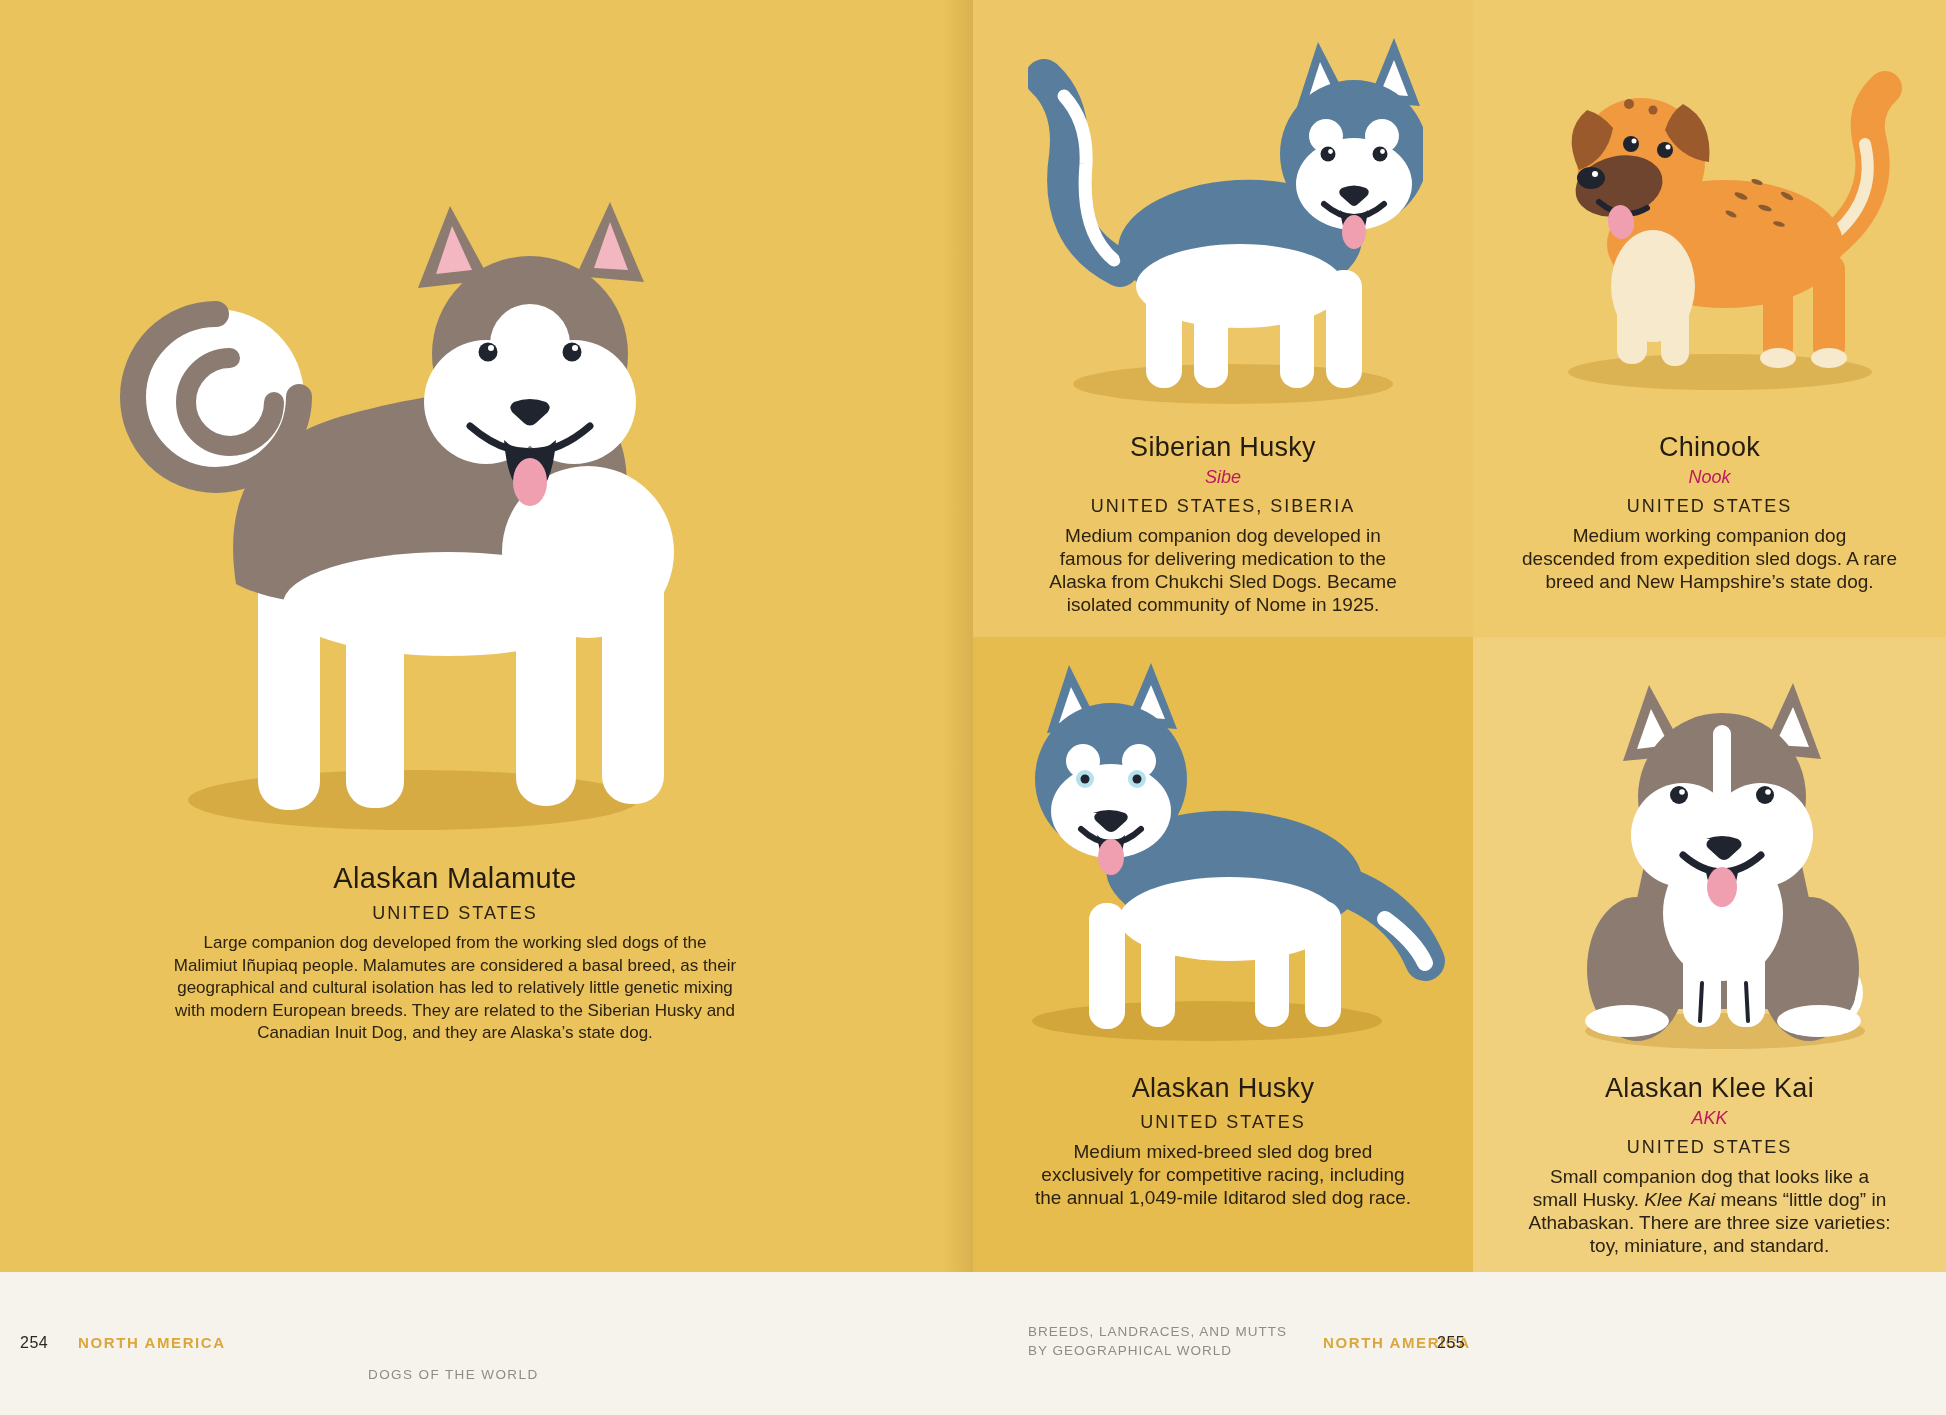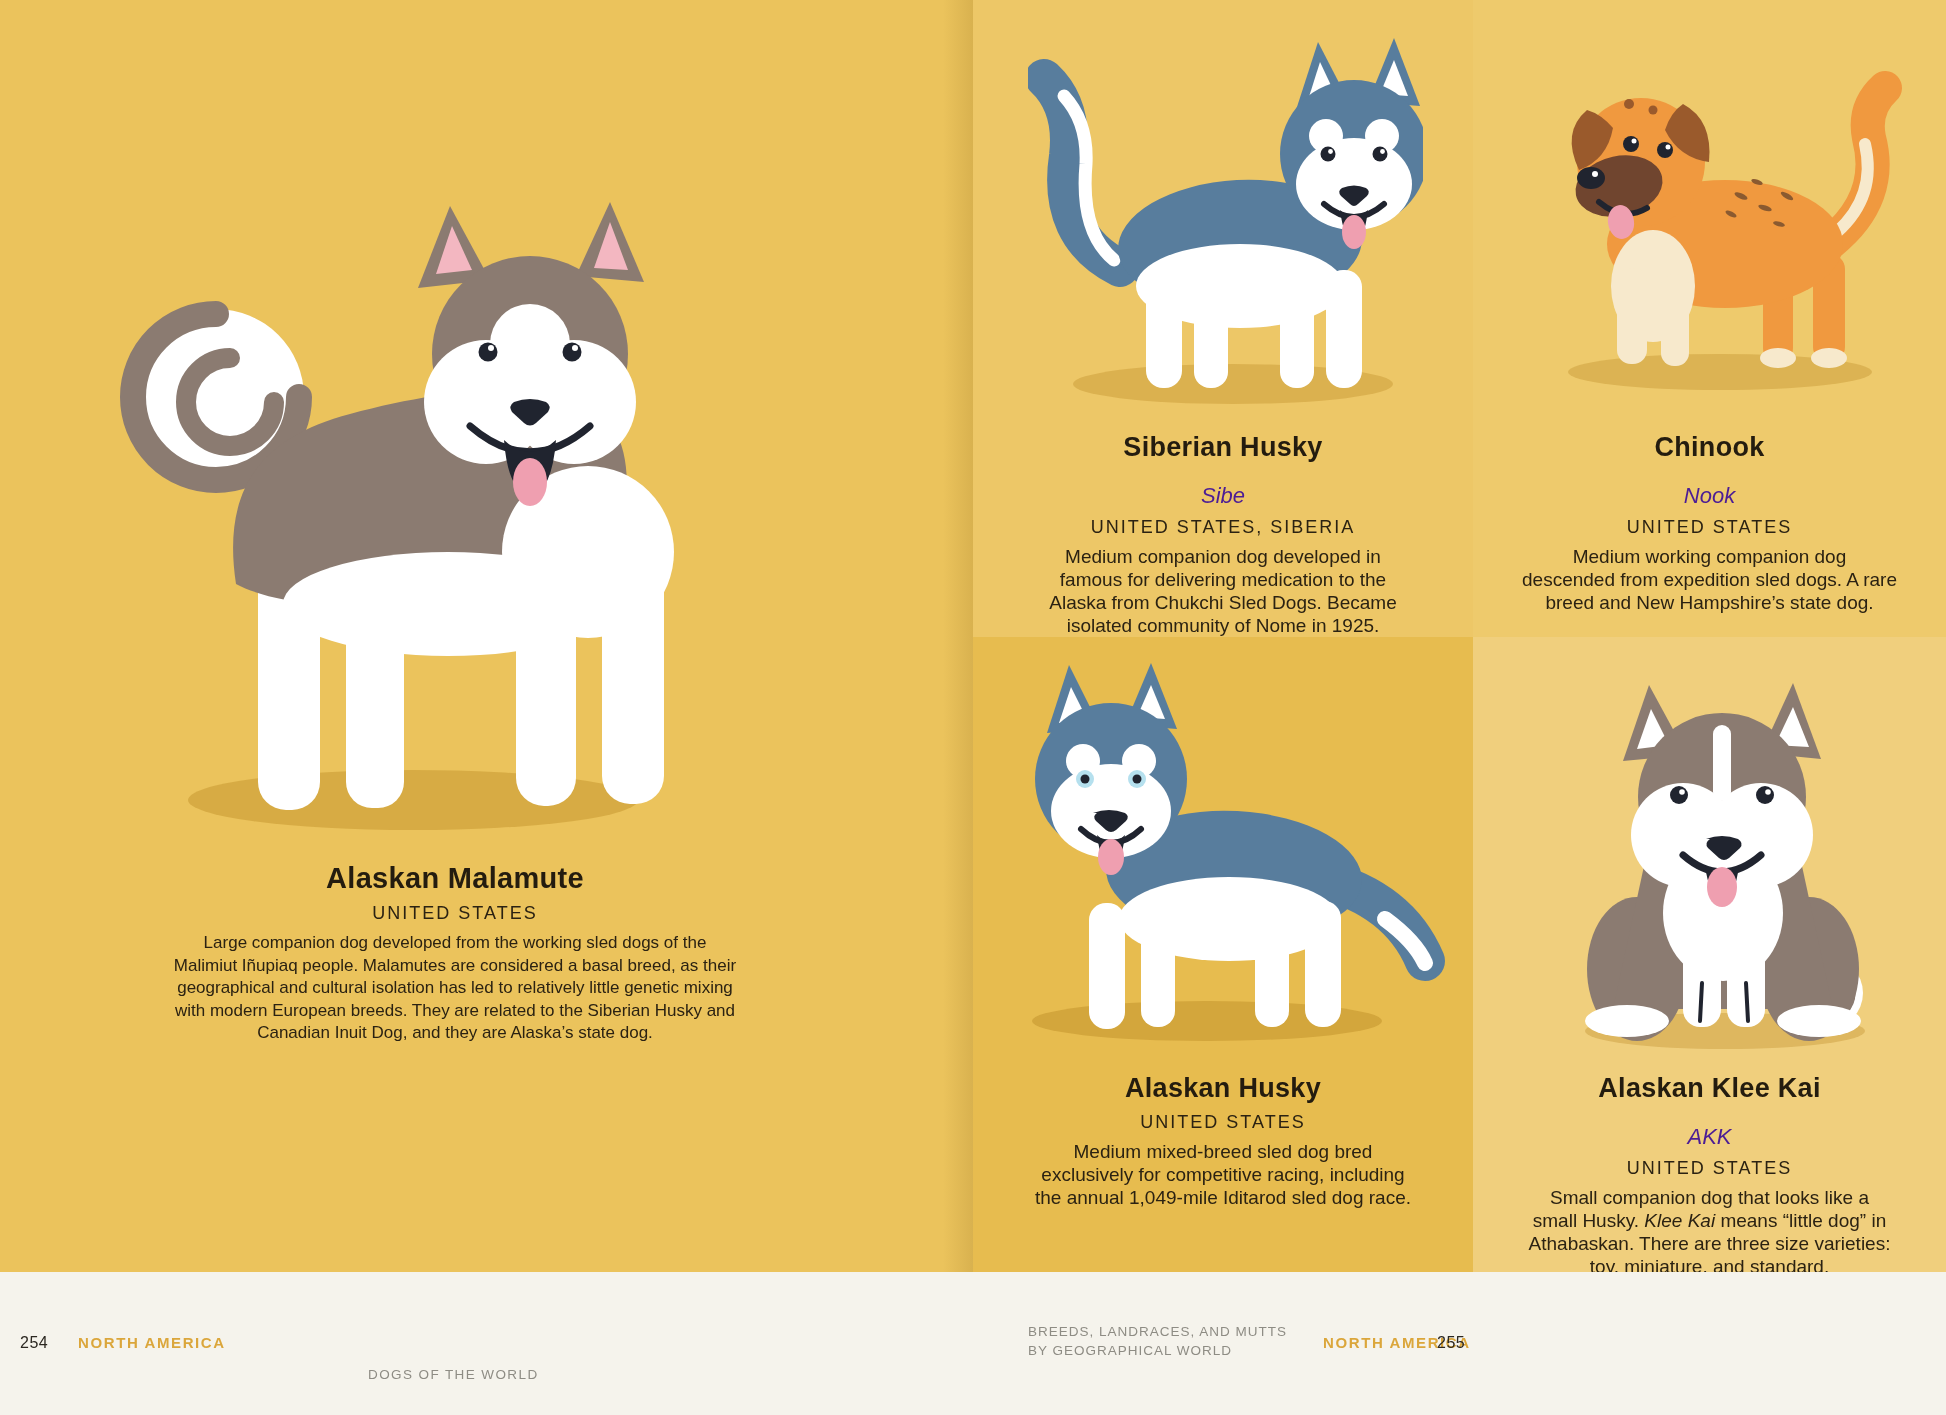--- a/index.html
+++ b/index.html
@@ -17,23 +17,23 @@
   .q-shusky{left:0;top:0;width:500px;height:637px;background:#edc767;}
   .q-chinook{left:500px;top:0;width:473px;height:637px;background:#eeca6c;}
   .q-ahusky{left:0;top:637px;width:500px;height:635px;background:#e7bc4f;}
   .q-kleekai{left:500px;top:637px;width:473px;height:635px;background:#f0cf7d;}
   .dog{position:absolute;}
 
   .bt{position:absolute;text-align:center;width:100%;left:0;}
   .quad .bt{top:432px;}
   .q-ahusky .bt,.q-kleekai .bt{top:436px;}
   .bt-left{top:862px;left:140px;width:630px;}
-  .title{margin:0;font-size:27px;font-weight:700;letter-spacing:.3px;color:#241c0f;}
+  .title{margin:0;font-size:27px;font-weight:400;letter-spacing:.3px;color:#241c0f;}
   .bt-left .title{font-size:29px;}
-  .nick{margin-top:20px;font-size:22px;font-style:italic;color:#4c1d95;}
+  .nick{margin-top:4px;font-size:18px;font-style:italic;color:#be185d;}
   .loc{margin-top:8px;font-size:18px;letter-spacing:2px;color:#2b2212;}
   .blines{margin-top:7px;font-size:19px;line-height:23px;color:#2b2212;}
   .bt-left .blines{font-size:17px;line-height:22.5px;margin-top:8px;}
   .bl{white-space:nowrap;}
   .bl em{font-style:italic;}
 
   .footer{position:absolute;left:0;top:1272px;width:1946px;height:143px;background:#f5f3ec;}
   .footer div{position:absolute;white-space:nowrap;}
   .pagenum{font-size:16px;color:#2b2721;letter-spacing:.5px;}
   .section{font-size:15px;font-weight:700;letter-spacing:1.6px;color:#dba63b;}

